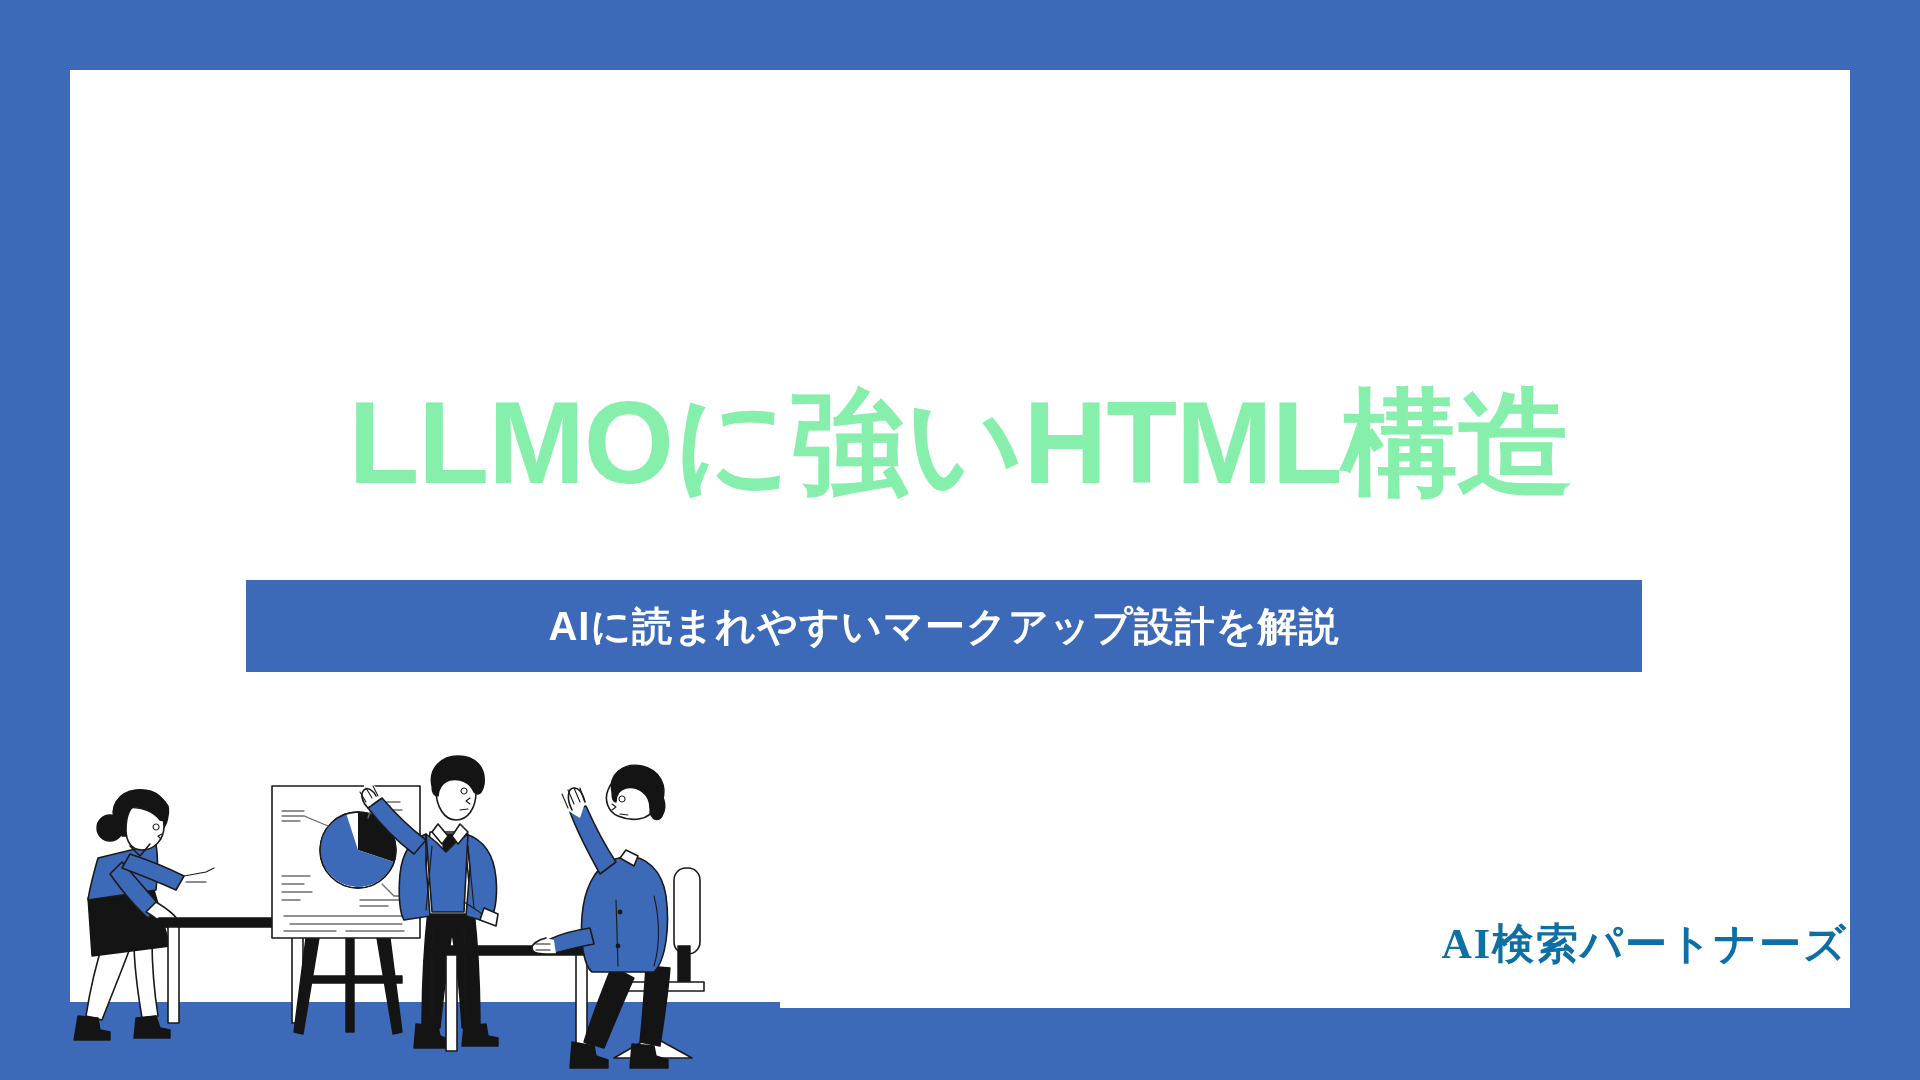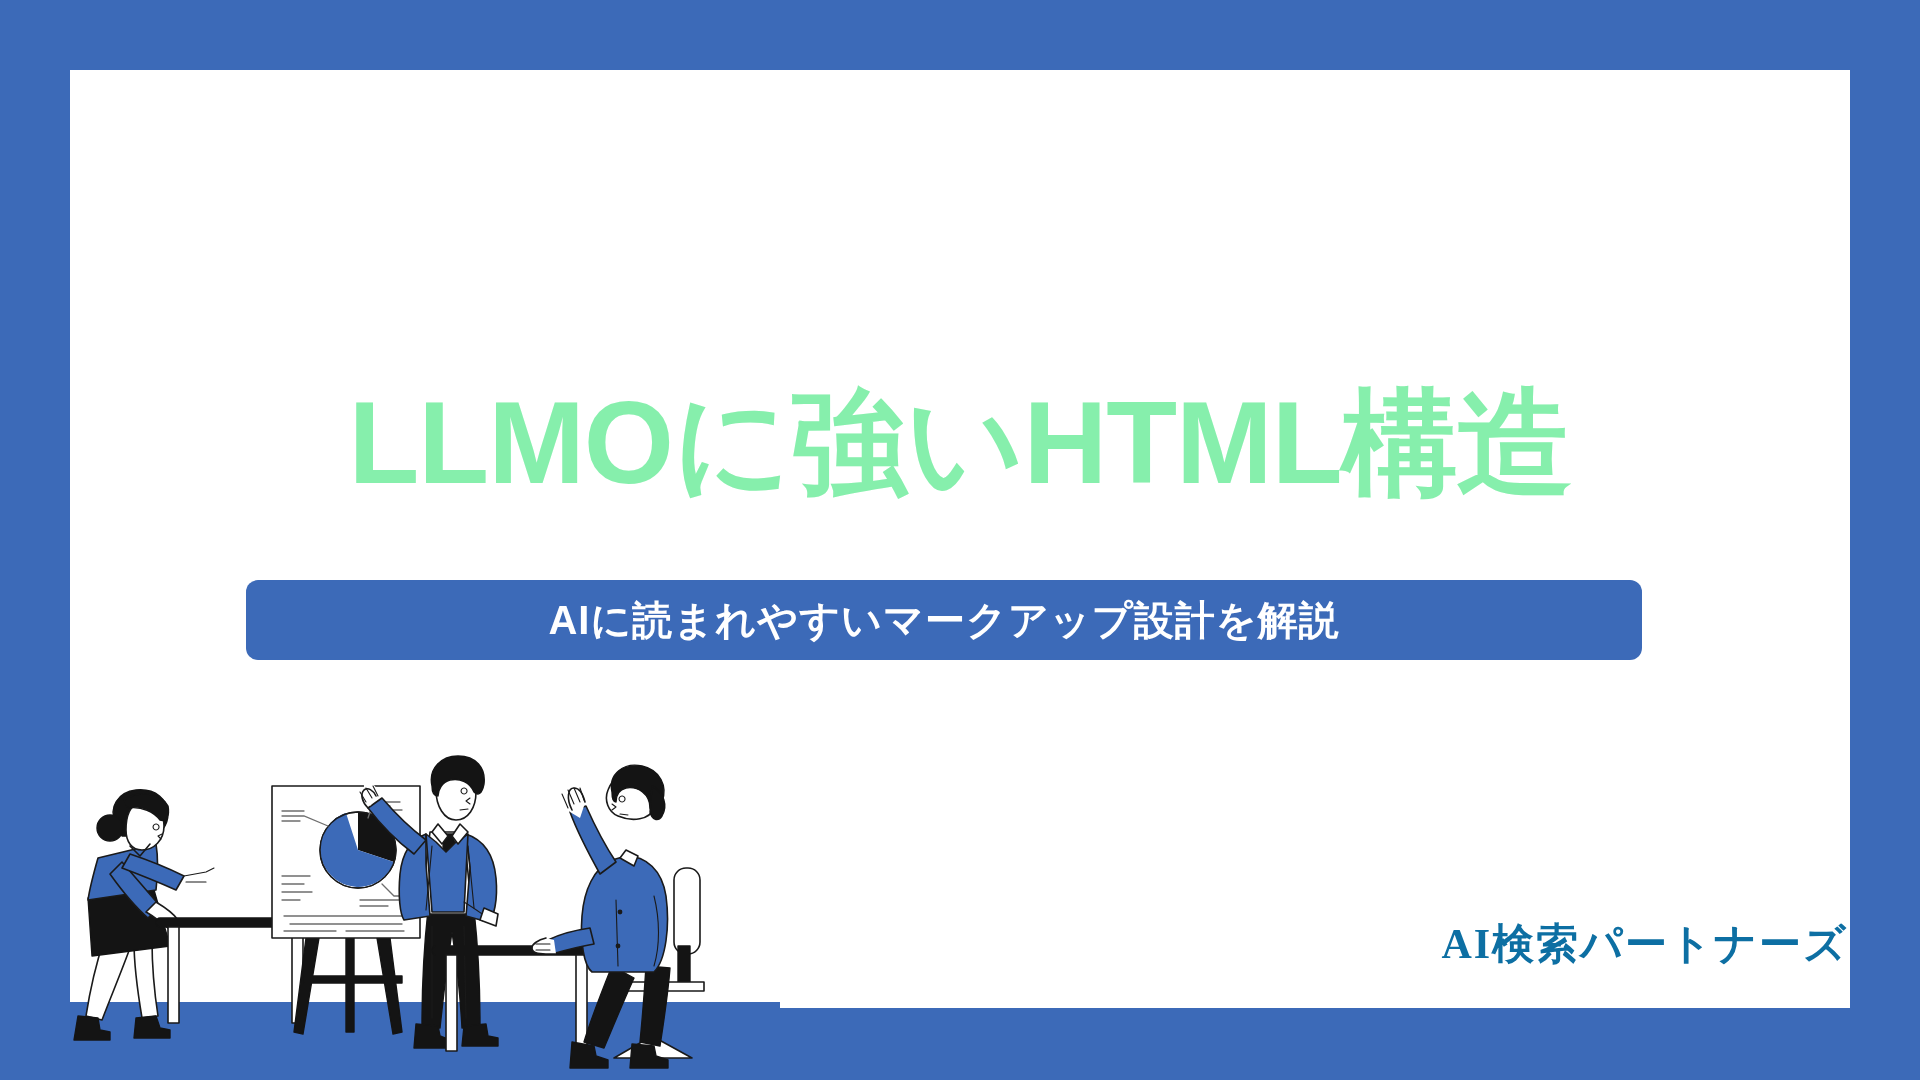--- a/index.html
+++ b/index.html
@@ -38,23 +38,23 @@
     font-weight:bold;
     letter-spacing:-1px;
     color:#86efac;
     white-space:nowrap;
     font-family:"Liberation Sans","DejaVu Sans",sans-serif;
   }
   
   .subtitle-band{
     position:absolute;
     left:246px;top:580px;
-    width:1396px;height:80px;
+    width:1396px;height:92px;
     background:#3c6ab8;
-    display:flex;align-items:center;justify-content:center;border-radius:12px;
+    display:flex;align-items:center;justify-content:center;
   }
   .subtitle{
     color:#ffffff;
     font-size:40px;
     font-weight:bold;
     letter-spacing:1px;
     white-space:nowrap;
     font-family:"Liberation Sans","DejaVu Sans",sans-serif;
   }
   

